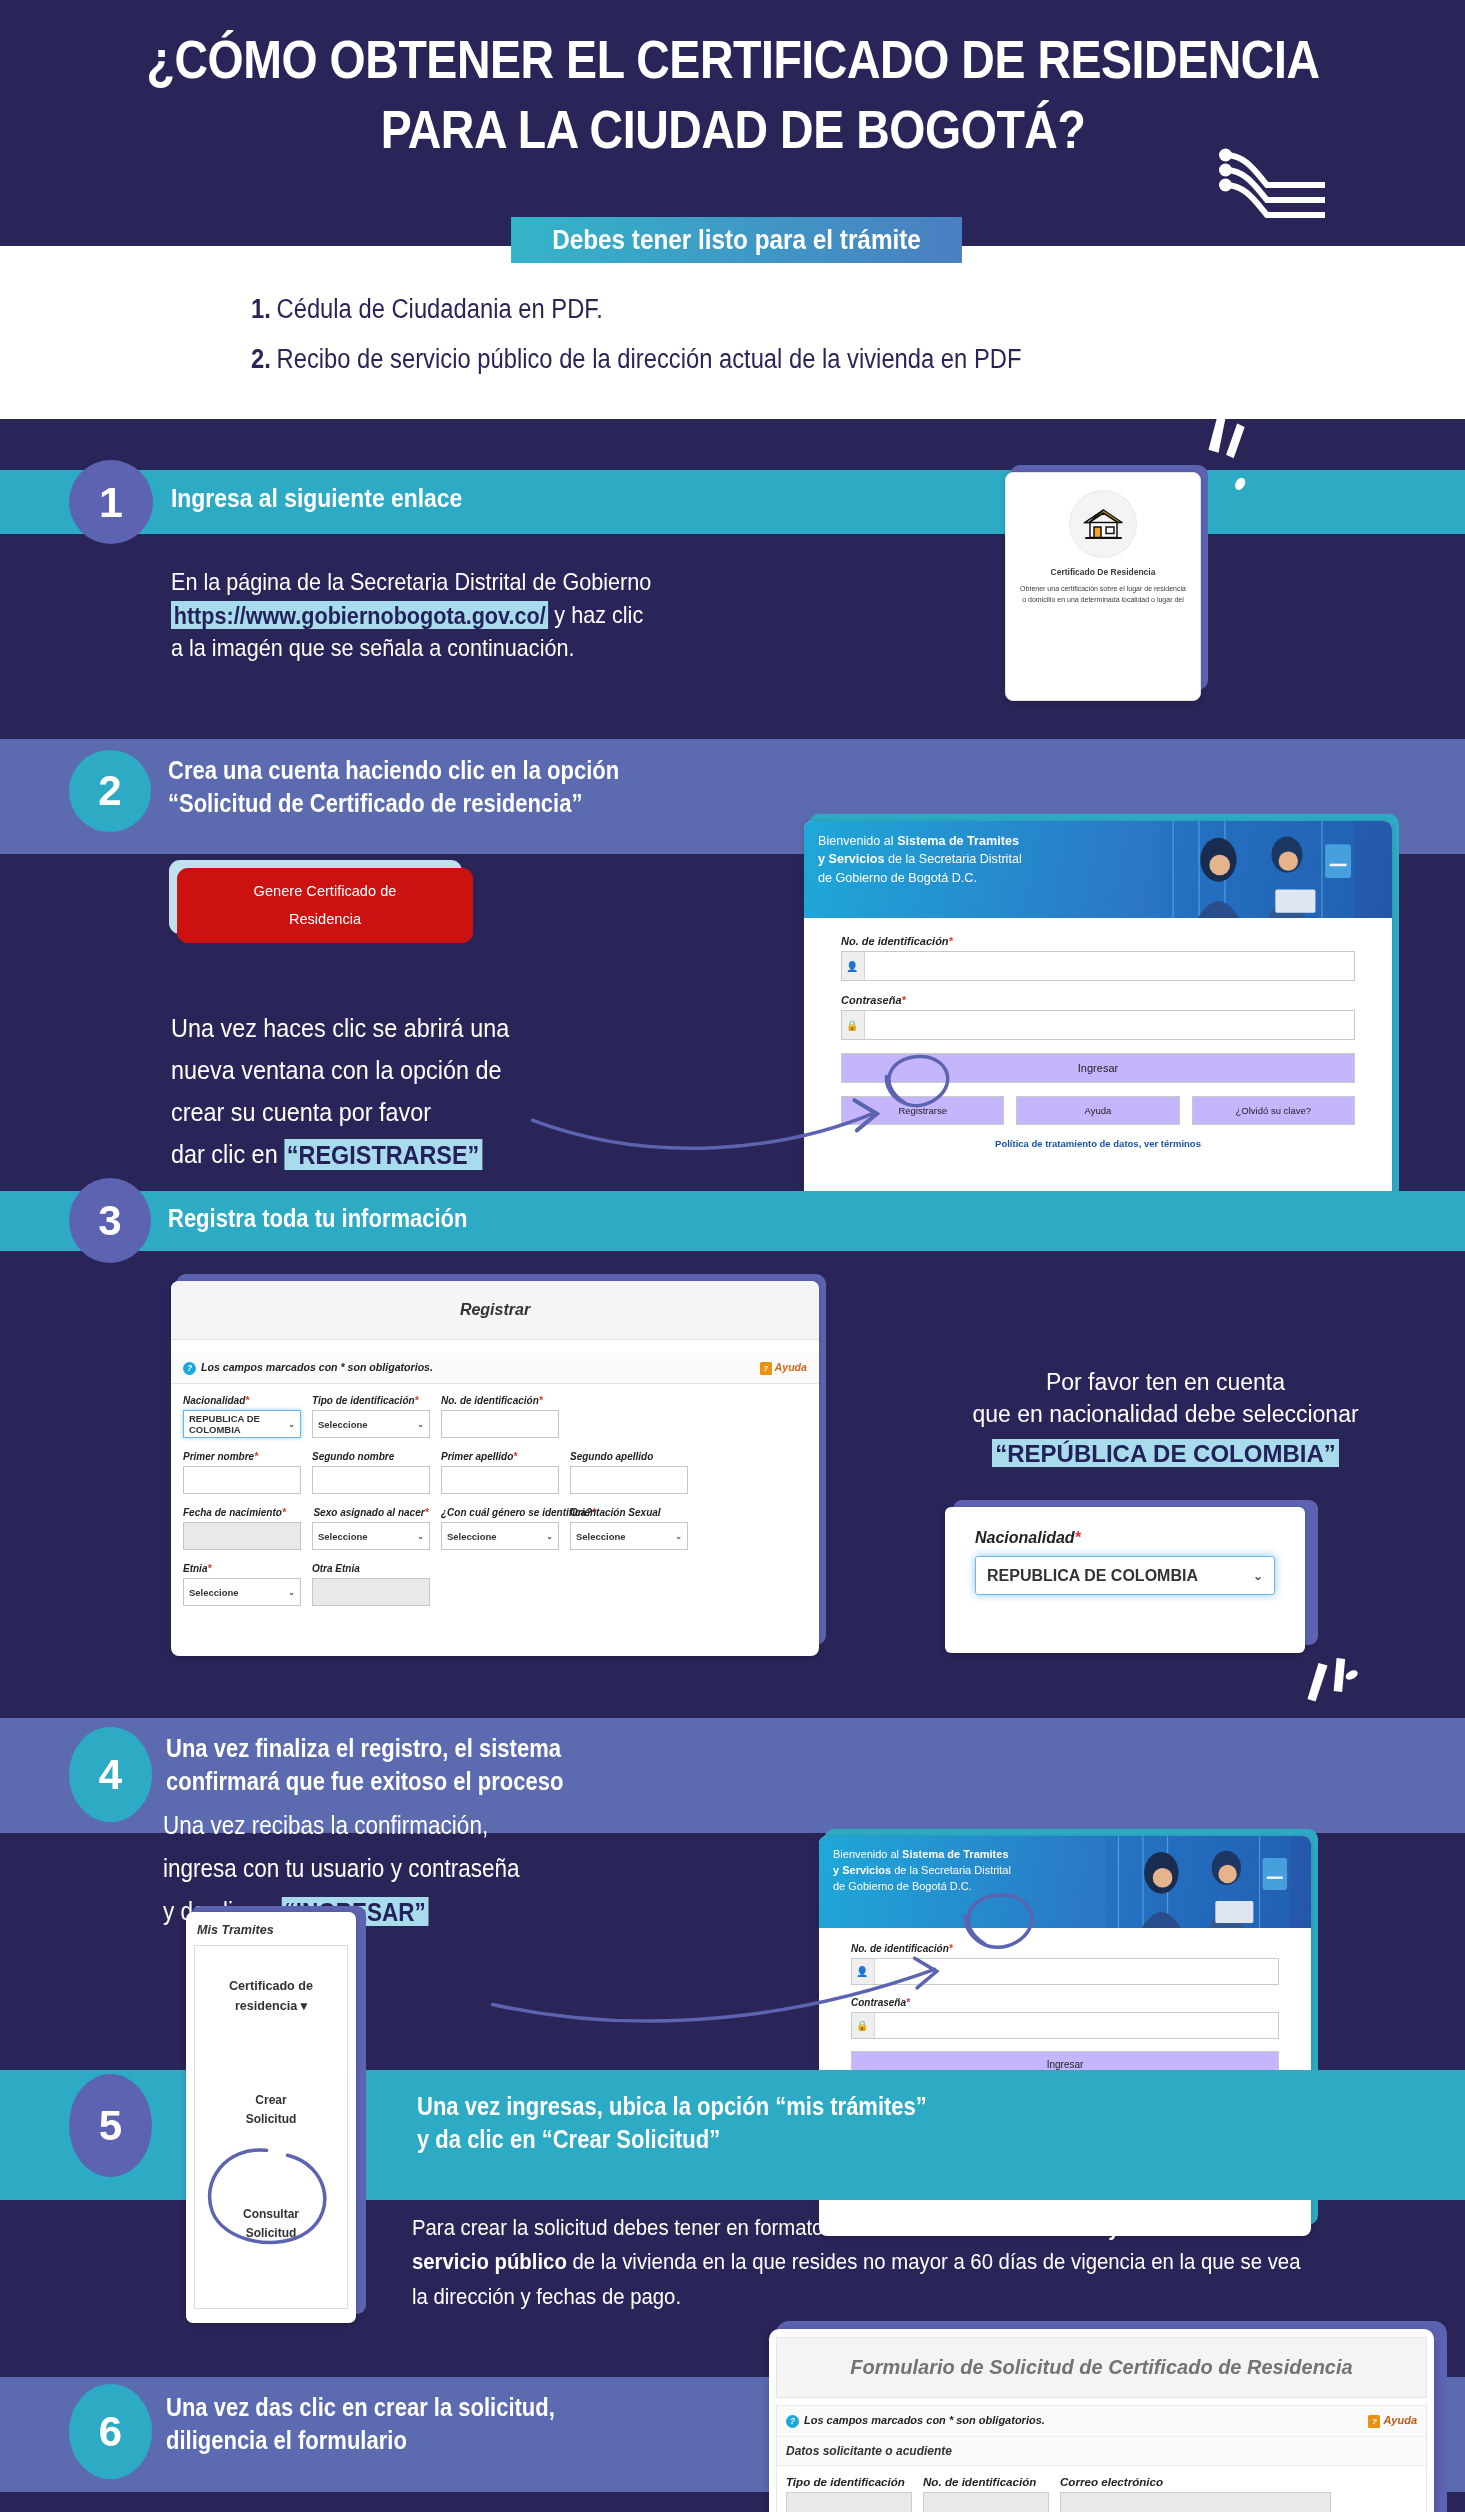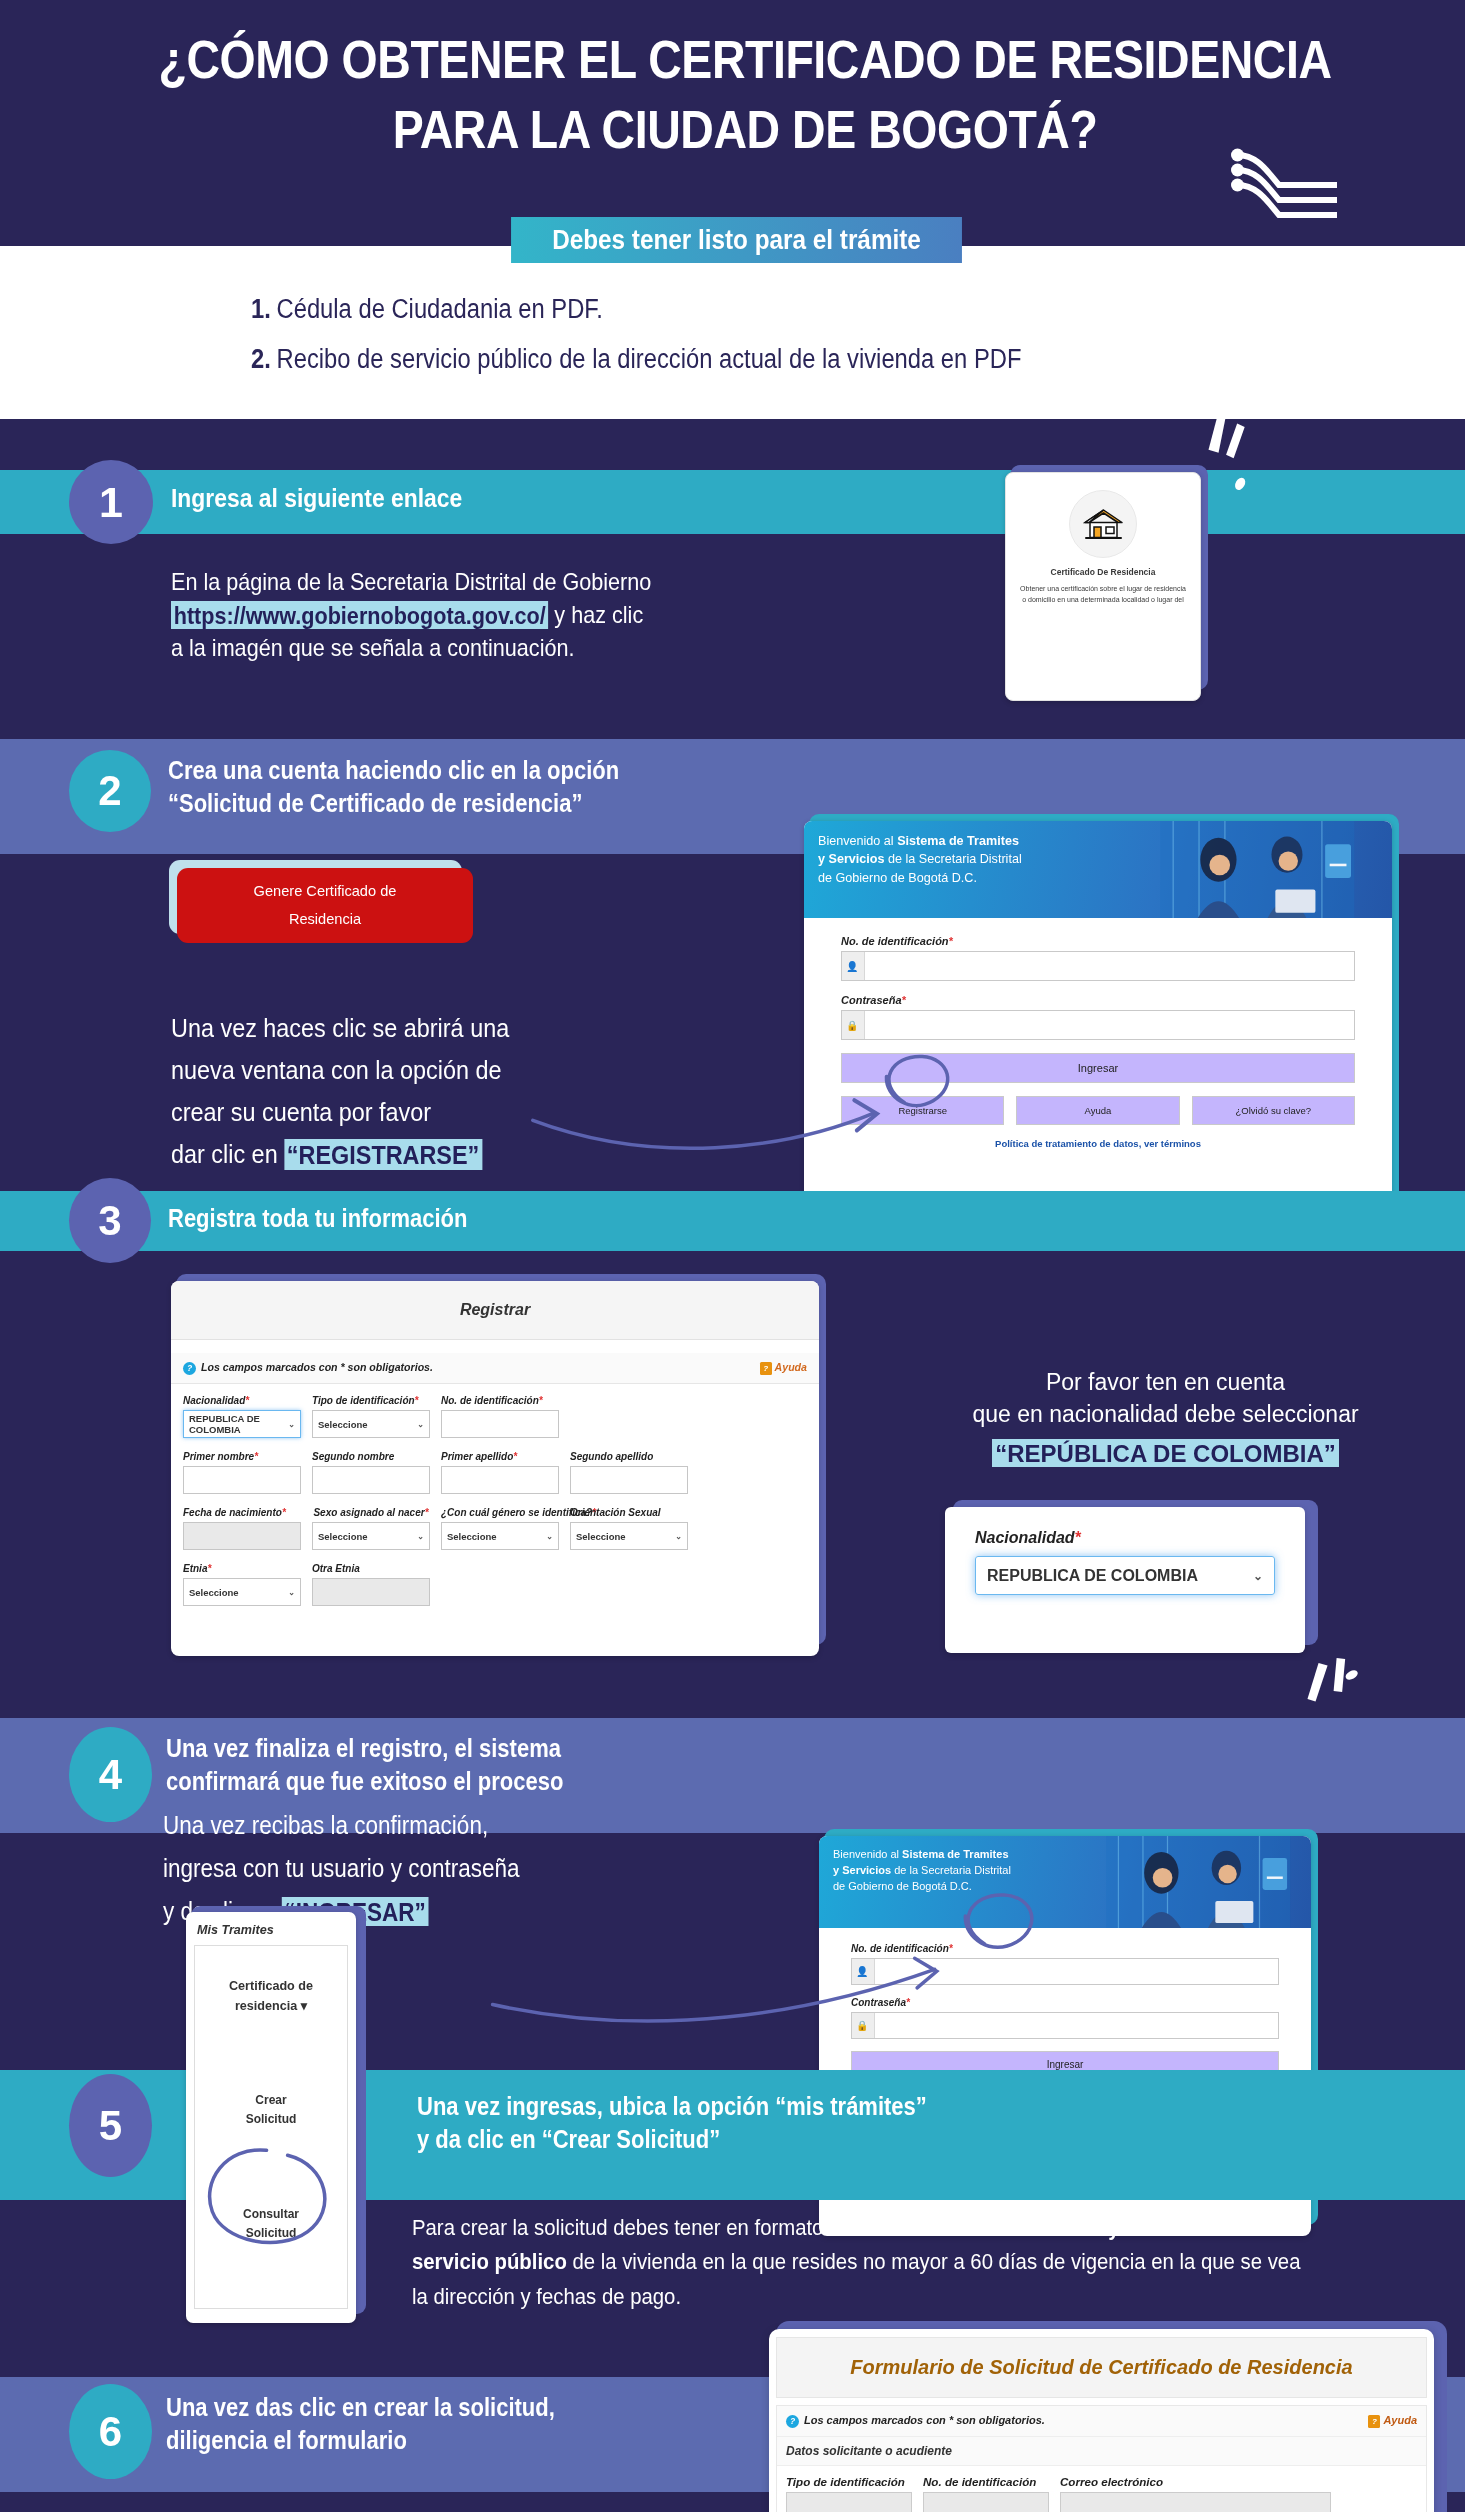--- a/index.html
+++ b/index.html
@@ -6,21 +6,21 @@
   body{
     width:1466px; height:3684px;
     background:#2a2558;
     font-family:"Liberation Sans", sans-serif;
     overflow:hidden;
     position:relative;
   }
   .page{position:relative;width:1466px;height:3684px;overflow:hidden;background:#2a2558;}
 
   
-  .hero{position:absolute;left:12px;top:0;width:1325px;height:246px;background:#2a2558;}
+  .hero{position:absolute;left:0;top:0;width:1325px;height:246px;background:#2a2558;}
   .hero-title{
     position:absolute;left:0;top:24px;width:1466px;text-align:center;
     color:#ffffff;font-weight:bold;font-size:54px;line-height:1.30;
     letter-spacing:-0.5px;font-stretch:condensed;
     transform:scaleX(0.86);transform-origin:center top;
   }
   .deco{position:absolute;right:0;top:126px;width:136px;height:100px;}
 
   
   .reqwrap{position:absolute;left:0;top:246px;width:1466px;height:173px;background:#ffffff;}
@@ -99,21 +99,21 @@
   .menu-mock .msheet{position:absolute;left:0;top:6px;right:6px;bottom:0;background:#fff;border-radius:7px;box-shadow:0 1.5px 5px rgba(0,0,0,.2);overflow:hidden;}
   .mi{text-align:center;font-weight:bold;color:#333;}
 
   
   .ov{position:absolute;left:0;top:0;width:1466px;height:3684px;pointer-events:none;}
 
   
   .bigform{position:absolute;}
   .bigform .bshadow{position:absolute;left:7px;top:0;right:-5px;bottom:13px;background:#5c63b0;border-radius:13px;}
   .bigform .bsheet{position:absolute;left:0;top:8px;right:8px;bottom:0;background:#fff;border-radius:10px;box-shadow:0 2px 8px rgba(0,0,0,.2);overflow:hidden;}
-  .bf-title{background:#f4f4f4;border:0.5px solid #e6e6e6;text-align:center;font-style:italic;font-weight:bold;color:#a16207;font-size:20px;padding:18px 12px;margin:8px 7px 0 7px;}
+  .bf-title{background:#f4f4f4;border:0.5px solid #e6e6e6;text-align:center;font-style:italic;font-weight:bold;color:#737373;font-size:20px;padding:18px 12px;margin:8px 7px 0 7px;}
   .bf-panel{border:0.5px solid #e8e8e8;margin:7px 7px 0 7px;}
   .bf-hint{display:flex;align-items:center;justify-content:space-between;padding:8px 9px;background:#fafafa;border-bottom:0.5px solid #eee;font-size:11px;font-style:italic;font-weight:bold;color:#222;}
   .bf-sec{padding:7px 9px;background:#fafafa;border-bottom:0.5px solid #eee;font-style:italic;font-weight:bold;color:#333;font-size:12px;}
   .bf-body{padding:9px;}
   .bf-row{display:flex;flex-wrap:wrap;}
   .bf-cell{margin-right:11px;margin-bottom:10px;}
   .bf-lab{font-size:11.6px;font-style:italic;font-weight:bold;color:#222;margin-bottom:4px;}
   .bf-box{background:#e9e9e9;border:0.5px solid #ccc;height:23px;}
 </style>
 </head>

